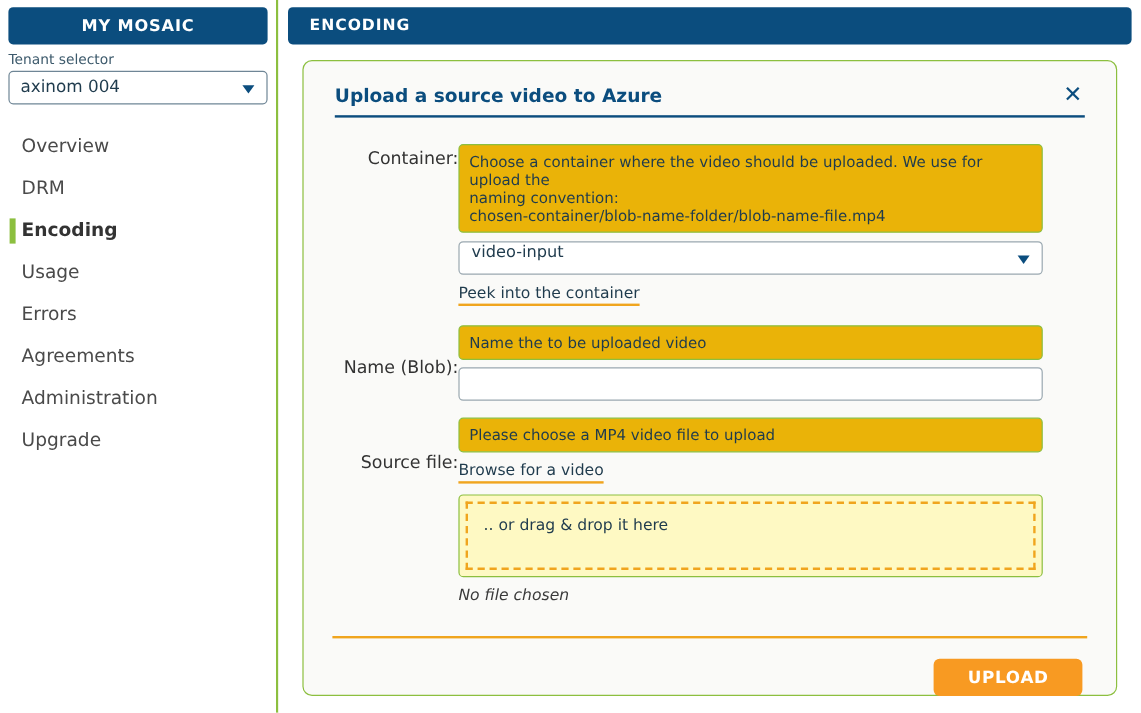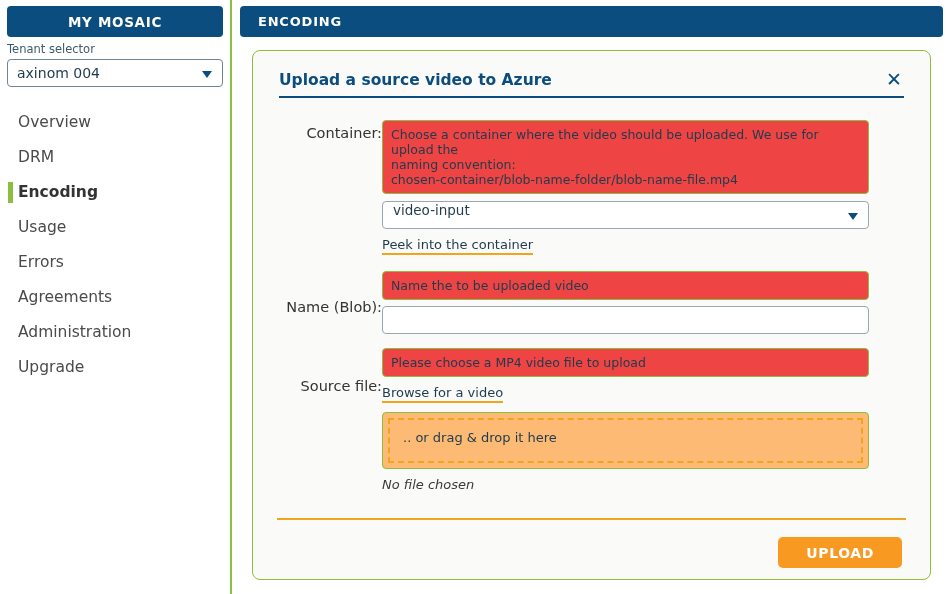--- a/index.html
+++ b/index.html
@@ -193,21 +193,21 @@
     text-align: right;
   }
   .fcontrol {
     flex: 1;
     max-width: 487px;
   }
 
   .hint {
     border: 1px solid #8cbf3f;
     border-radius: 4px;
-    background: #ef4444;
+    background: #eab308;
     color: #1f3b4d;
     font-size: 12.5px;
     line-height: 15px;
     padding: 6px 8px;
   }
   .hint .line { display: block; }
 
   .select-box {
     position: relative;
     height: 28px;
@@ -247,22 +247,22 @@
     border-bottom: 2px solid #f0a51e;
     padding-bottom: 1px;
     cursor: pointer;
     text-decoration: none;
   }
 
   .dropzone-outer {
     margin-top: 9px;
     border: 1px solid #8cbf3f;
     border-radius: 4px;
-    background: #fdba74;
-    height: 57px;
+    background: #fef9c3;
+    height: 69px;
     padding: 5px;
   }
   .dropzone-inner {
     height: 100%;
     border: 2px dashed #f0a51e;
     padding: 7px 13px;
   }
   .dropzone-inner .dz-text {
     font-size: 13px;
     color: #1f3b4d;

